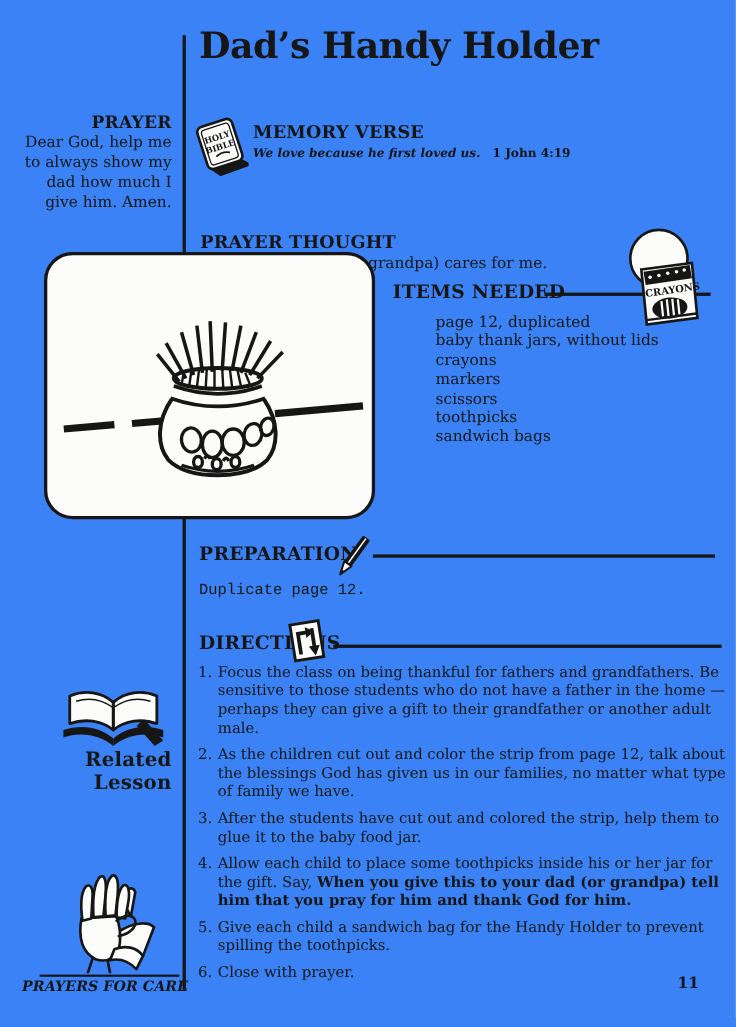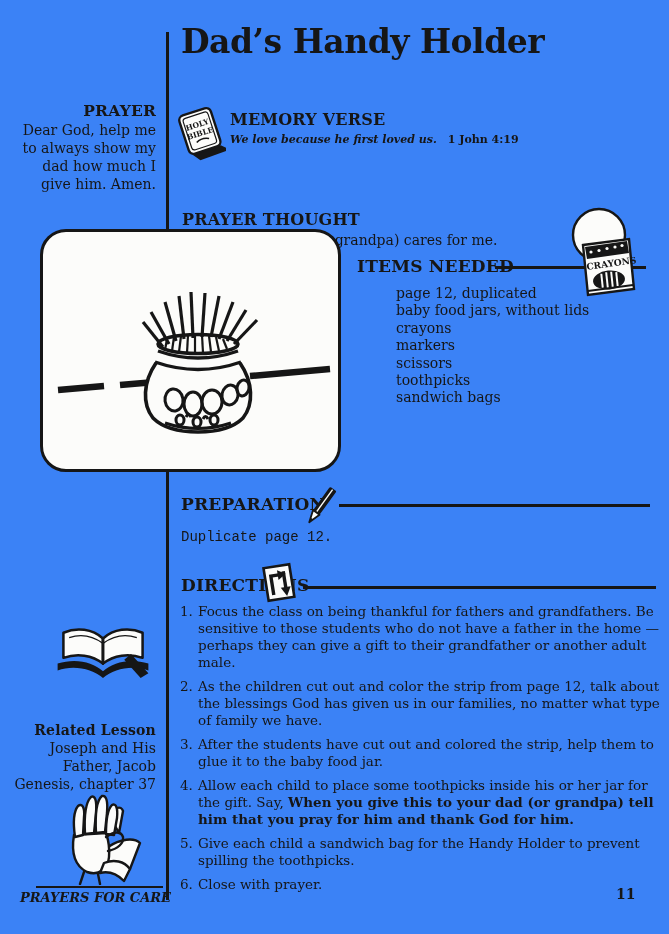--- a/index.html
+++ b/index.html
@@ -15,21 +15,21 @@
   .sec-h { font-weight:bold; letter-spacing:0.2px; }
   .h16 { font-size:16px; }
   .h17 { font-size:17px; }
   .body14 { font-size:14px; }
   
   .prayer-sec { position:absolute; left:14px; top:101px; width:142px; text-align:right; }
   .prayer-sec .sec-h { font-size:15.5px; }
   .pre { white-space:pre-line; }
   .side-txt { font-size:14px; line-height:18px; margin-top:1px; }
   .related-sec { position:absolute; left:10px; top:680px; width:146px; text-align:right; }
-  .related-sec .sec-h { font-size:14px;margin-top:42px; }
+  .related-sec .sec-h { font-size:18px; }
   
   .memory-sec { position:absolute; left:230px; top:110px; }
   .verse-row { margin-top:4px; font-size:11px; white-space:nowrap;font-weight:bold; }
   .verse-row .verse { font-style:italic; }
   .verse-row .ref { margin-left:11px; }
   .thought-sec { position:absolute; left:182px; top:166px;margin-top:44px; }
   .thought-sec .body14 { margin-top:3px; }
   
   .craft-box { position:absolute; left:40px; top:229px; width:301px; height:243px;
     border:3px solid #161616; border-radius:26px; background:#fcfcfa; }
@@ -171,21 +171,21 @@
         <path d="M39 70 L39 84"></path>
           <path d="M44 69 L44 85"></path>
           <path d="M49 69 L49 85"></path>
           <path d="M54 70 L54 84"></path>
       </g>
     </g>
     <path d="M25 88 L70 82" stroke="#161616" stroke-width="2.2"></path>
   </svg>
   <ul class="items-list">
     <li>page 12, duplicated</li>
-    <li>baby food jars, without lids</li>
+    <li>baby thank jars, without lids</li>
     <li>crayons</li>
     <li>markers</li>
     <li>scissors</li>
     <li>toothpicks</li>
     <li>sandwich bags</li>
   </ul>
 
   <div class="prep-h sec-h h17">PREPARATION</div>
   <svg class="icon" style="left:303px; top:482px;" width="36" height="48" viewBox="0 0 36 48">
     <g transform="rotate(36 18 24)">
@@ -243,23 +243,20 @@
       <path d="M16 13 C28 9 40 11 51 19" fill="none" stroke-width="1.4"></path>
       <path d="M86 13 C74 9 62 11 51 19" fill="none" stroke-width="1.4"></path>
       <path d="M51 14 L51 40" fill="none"></path>
     </g>
     <path d="M4 40 C22 34 40 38 51 48 L51 55 C40 45 20 41 4 47 Z" fill="#161616"></path>
     <path d="M98 40 C80 34 62 38 51 48 L51 55 C62 45 82 41 98 47 Z" fill="#161616"></path>
     <polygon points="80,30 98,50 90,55 73,36" fill="#161616"></polygon>
   </svg>
   <section class="related-sec">
     <div class="sec-h">Related Lesson</div>
-    <div class="side-txt pre">Joseph and His
-Father, Jacob
-Genesis, chapter 37</div>
   </section>
 
   <svg class="icon" style="left:44px; top:785px;" width="104" height="100" viewBox="0 0 104 100">
     <g fill="#fcfcfa" stroke="#161616" stroke-width="2.4" stroke-linejoin="round" stroke-linecap="round">
       <path d="M66 32 C70 22 77 20 79 26 L75 48 Z"></path>
       <path d="M64 62 C76 54 90 52 96 58 L86 84 C76 78 68 76 60 78 Z"></path>
       <path d="M30 50 C27 68 31 81 43 87 C55 91 64 84 65 72 C66 62 64 54 62 48 Z"></path>
       <path d="M31 52 C29 38 30 26 34 21 C38 18 41 22 40 32 L39 50 Z"></path>
       <path d="M41 49 C40 31 42 17 47 12 C51 10 53 15 52 28 L50 48 Z"></path>
       <path d="M52 48 C51 29 53 15 58 11 C62 10 64 15 63 28 L61 47 Z"></path>

